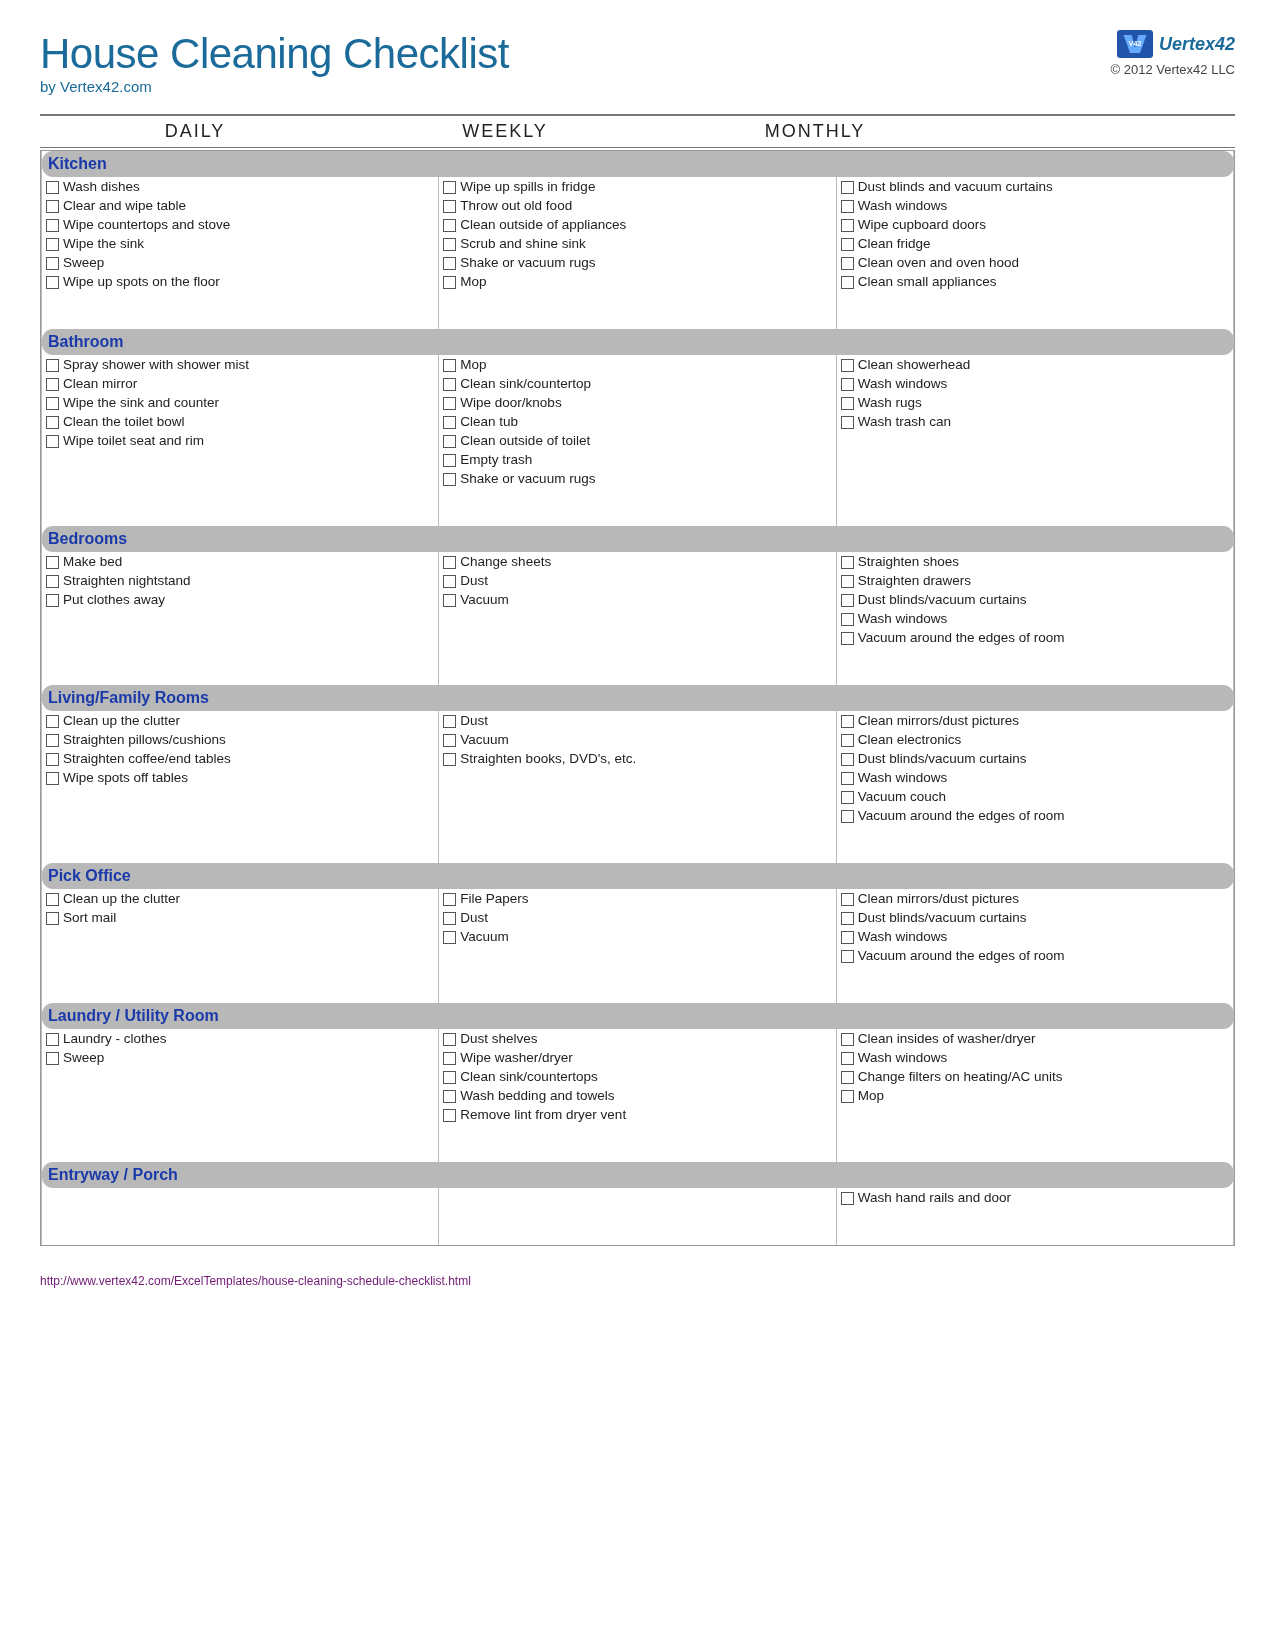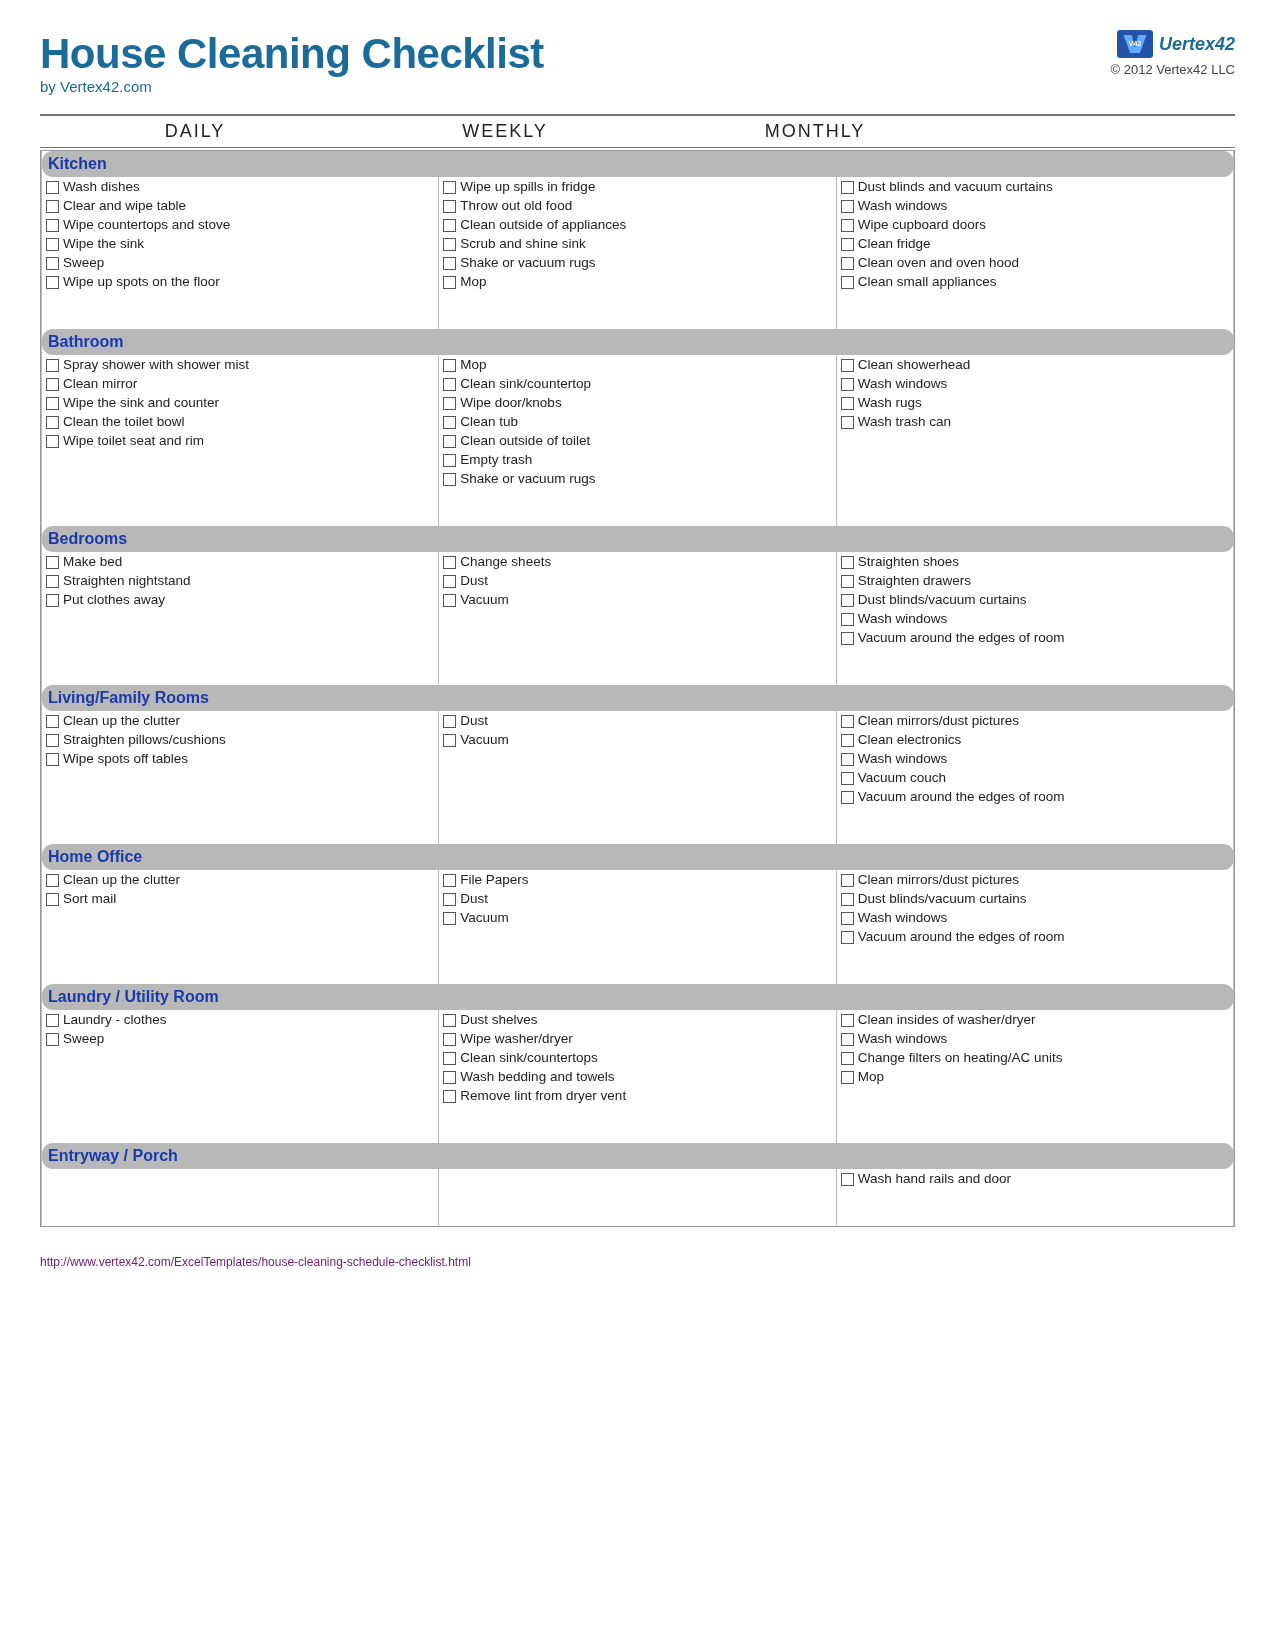--- a/index.html
+++ b/index.html
@@ -12,21 +12,21 @@
       min-height: 1651px;
     }
     .header {
       display: flex;
       justify-content: space-between;
       align-items: flex-start;
       margin-bottom: 18px;
     }
     .header-left h1 {
       font-size: 42px;
-      font-weight: bold;
+      font-weight: normal;
       color: #1a6a9a;
       letter-spacing: -0.5px;
     }
     .header-left a {
       font-size: 15px;
       color: #1a6a9a;
       text-decoration: none;
     }
     .header-right {
       text-align: right;
@@ -617,20 +617,40 @@
             <div class="check-row">
         <span class="check-box"></span>
         <span class="check-label">Clean electronics</span>
       </div>
           </td>
         </tr>
         <tr>
           <td class="col-daily">
             <div class="check-row">
         <span class="check-box"></span>
+        <span class="check-label">Straighten coffee/end tables</span>
+      </div>
+          </td>
+          <td class="col-weekly">
+            <div class="check-row">
+        <span class="check-box"></span>
+        <span class="check-label">Straighten books, DVD's, etc.</span>
+      </div>
+          </td>
+          <td class="col-monthly">
+            <div class="check-row">
+        <span class="check-box"></span>
+        <span class="check-label">Dust blinds/vacuum curtains</span>
+      </div>
+          </td>
+        </tr>
+        <tr>
+          <td class="col-daily">
+            <div class="check-row">
+        <span class="check-box"></span>
         <span class="check-label">Wipe spots off tables</span>
       </div>
           </td>
           <td class="col-weekly">
             <div class="check-row">&nbsp;</div>
           </td>
           <td class="col-monthly">
             <div class="check-row">
         <span class="check-box"></span>
         <span class="check-label">Wash windows</span>
@@ -681,21 +701,21 @@
             <div class="check-row">&nbsp;</div>
           </td>
           <td class="col-weekly">
             <div class="check-row">&nbsp;</div>
           </td>
           <td class="col-monthly">
             <div class="check-row">&nbsp;</div>
           </td>
         </tr>
         <tr class="section-row">
-          <td colspan="3"><span>Home Office</span></td>
+          <td colspan="3"><span>Pick Office</span></td>
         </tr>
         <tr>
           <td class="col-daily">
             <div class="check-row">
         <span class="check-box"></span>
         <span class="check-label">Clean up the clutter</span>
       </div>
           </td>
           <td class="col-weekly">
             <div class="check-row">

